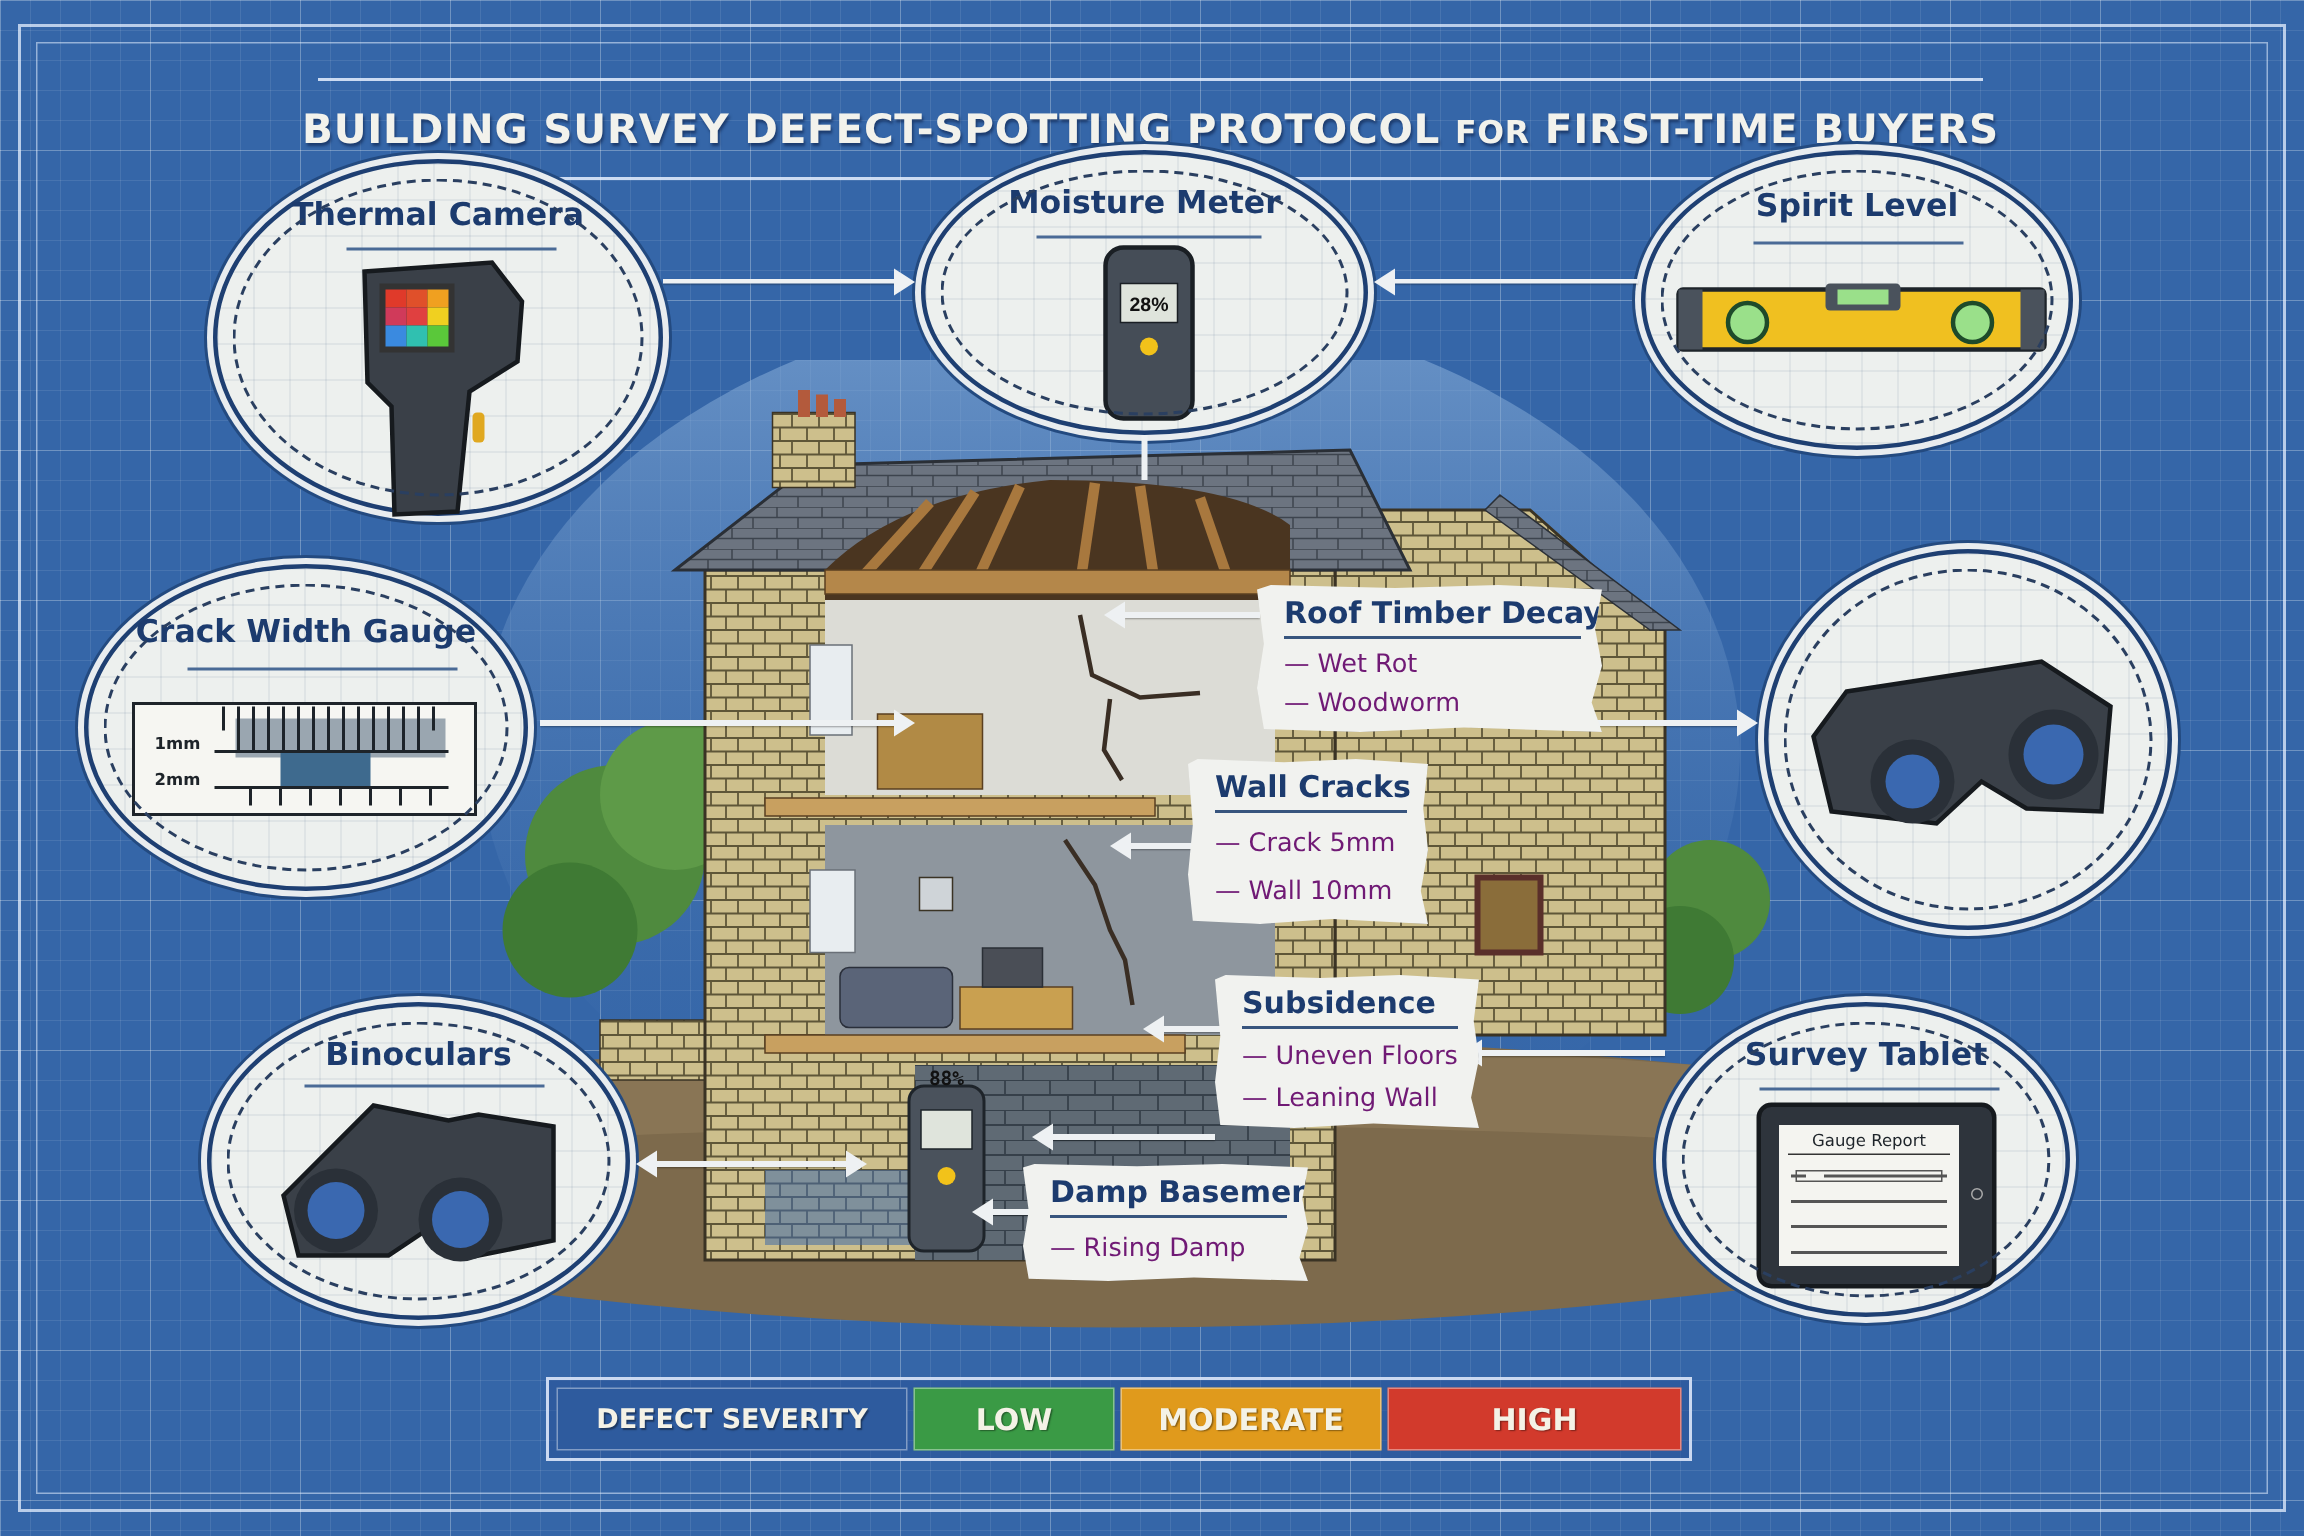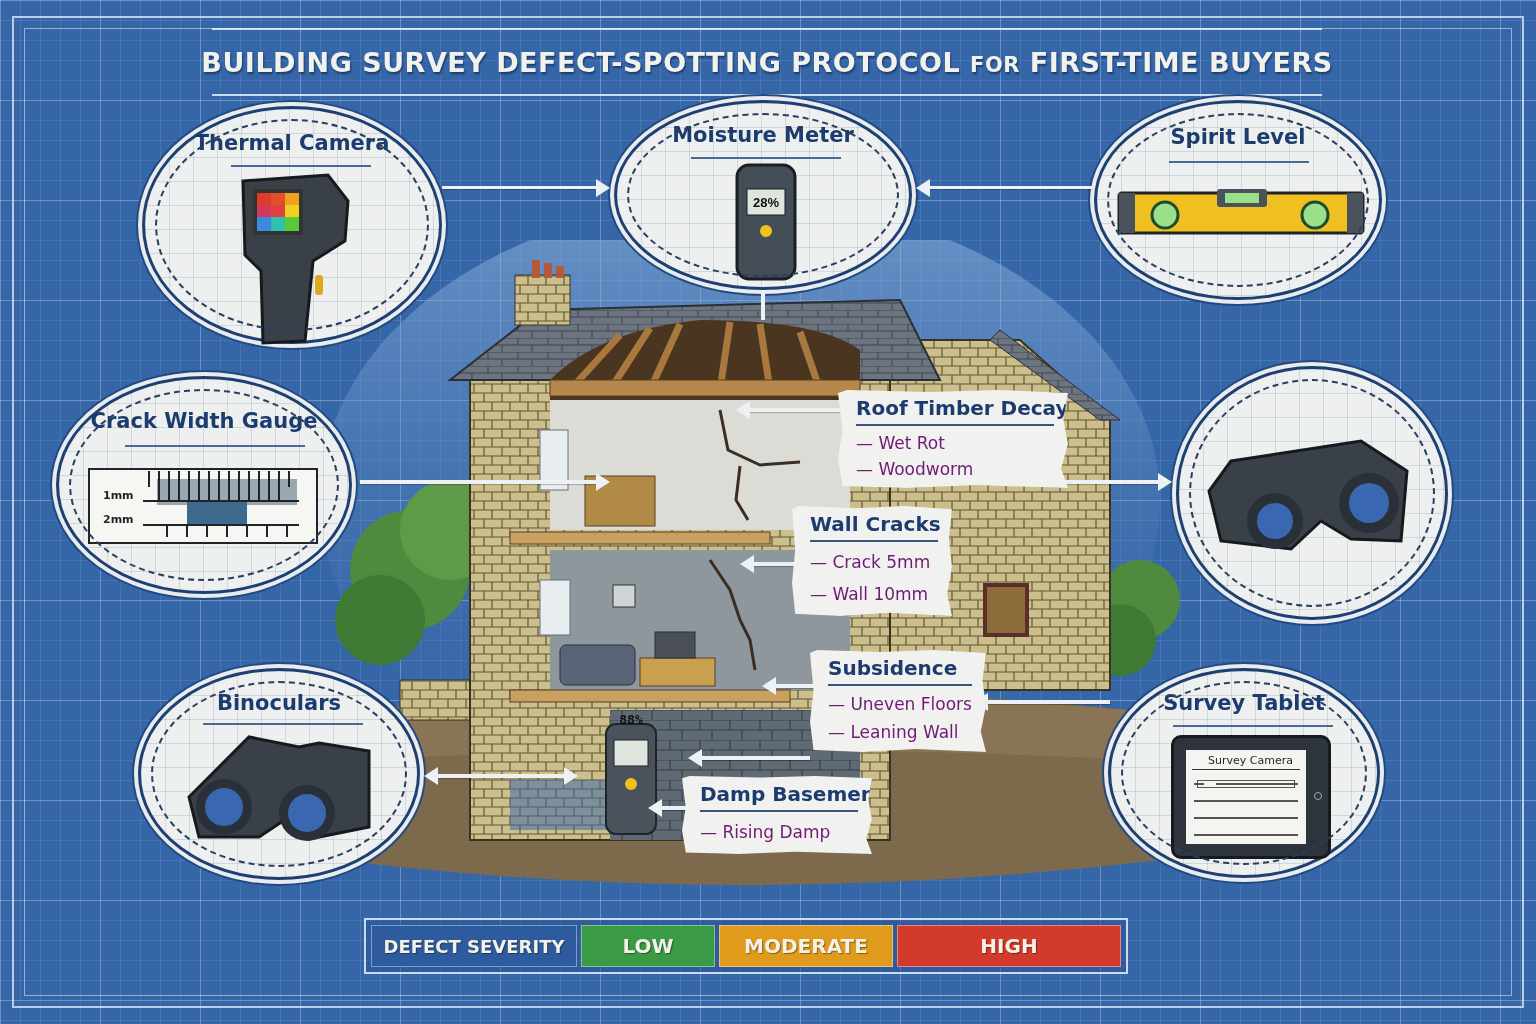--- a/index.html
+++ b/index.html
@@ -12,21 +12,21 @@
       linear-gradient(rgba(255,255,255,0.22) 1px, transparent 1px),
       linear-gradient(90deg, rgba(255,255,255,0.22) 1px, transparent 1px),
       linear-gradient(rgba(255,255,255,0.09) 1px, transparent 1px),
       linear-gradient(90deg, rgba(255,255,255,0.09) 1px, transparent 1px);
     background-size: 100px 100px, 100px 100px, 20px 20px, 20px 20px;
   }
   .frame-outer { position: absolute; left: 12px; top: 16px; right: 12px; bottom: 16px; border: 2px solid rgba(230,240,255,0.75); pointer-events: none; }
   .frame-inner { position: absolute; left: 24px; top: 28px; right: 24px; bottom: 28px; border: 1px solid rgba(230,240,255,0.55); pointer-events: none; }
 
   
-  .title-band { position: absolute; left: 212px; top: 28px; width: 1110px; height: 68px; border-top: 2px solid rgba(230,240,255,0.85); border-bottom: 2px solid rgba(230,240,255,0.85); display: flex; align-items: center; justify-content: center; }
+  .title-band { position: absolute; left: 212px; top: 52px; width: 1110px; height: 68px; border-top: 2px solid rgba(230,240,255,0.85); border-bottom: 2px solid rgba(230,240,255,0.85); display: flex; align-items: center; justify-content: center; }
   .title-text { font-family: "DejaVu Sans", sans-serif; font-weight: bold; color: #f2f2ec; font-size: 27px; letter-spacing: 0.5px; text-shadow: 1px 2px 2px rgba(10,30,70,0.6); white-space: nowrap; }
   .title-text .small { font-size: 21px; }
 
   
   .bubble { position: absolute; border-radius: 50%; background: #edf0ee;
     background-image:
       linear-gradient(rgba(60,90,130,0.16) 1px, transparent 1px),
       linear-gradient(90deg, rgba(60,90,130,0.16) 1px, transparent 1px);
     background-size: 24px 24px;
     border: 3px solid #1e3f72; box-shadow: 0 0 0 4px #e8ecef, 0 0 0 6px #234a80; }
@@ -43,21 +43,21 @@
 
   
   .arrow { position: absolute; height: 4px; background: #eef1f3; box-shadow: 0 1px 1px rgba(0,0,0,0.25); }
   .arrow.head-r::after { content: ""; position: absolute; right: -12px; top: -7px; border-left: 14px solid #eef1f3; border-top: 9px solid transparent; border-bottom: 9px solid transparent; }
   .arrow.head-l::before { content: ""; position: absolute; left: -12px; top: -7px; border-right: 14px solid #eef1f3; border-top: 9px solid transparent; border-bottom: 9px solid transparent; }
   .arrow-v { position: absolute; width: 4px; background: #eef1f3; }
 
   
   .legend { position: absolute; left: 364px; top: 918px; width: 764px; height: 56px; border: 2px solid rgba(230,240,255,0.85); display: flex; padding: 5px; gap: 4px; background: rgba(40,80,150,0.5); }
   .legend-cell { display: flex; align-items: center; justify-content: center; font-family: "DejaVu Sans", sans-serif; font-weight: bold; color: #f4f2e6; font-size: 20px; text-shadow: 1px 1px 1px rgba(0,0,0,0.4); border: 1px solid rgba(255,255,255,0.4); }
-  .legend-label { width: 206px; background: #2e5b9e; font-size: 18px; }
+  .legend-label { width: 234px; background: #2e5b9e; font-size: 18px; }
   .legend-low { width: 134px; }
   .legend-mod { width: 174px; }
   .legend-high { flex: 1; }
 
   
   .scene { position: absolute; left: 300px; top: 240px; width: 880px; height: 660px; }
 </style>
 </head>
 <body>
 
@@ -263,21 +263,21 @@
     <circle cx="128" cy="86" r="28" fill="#2a3038"></circle>
       <circle cx="128" cy="86" r="19" fill="#3a68b0"></circle>
   </svg>
 </div>
 
 <div class="bubble" style="left:1108px;top:668px;width:272px;height:210px;">
   <div class="bubble-title" style="top:20px;">Survey Tablet</div>
   <div class="bubble-rule" style="left:62px;top:54px;width:160px;"></div>
   <div style="position:absolute;left:60px;top:64px;width:160px;height:124px;background:#2e343c;border-radius:10px;border:3px solid #161a1e;">
     <div style="position:absolute;left:12px;top:12px;right:22px;bottom:12px;background:#f4f4f0;">
-      <div style="font-size:11px;color:#1e242a;padding:4px 0 2px 16px;border-bottom:1px solid #333;margin:0 6px;">Survey Camera</div>
+      <div style="font-size:11px;color:#1e242a;padding:4px 0 2px 16px;border-bottom:1px solid #333;margin:0 6px;">Gauge Report</div>
       <div style="padding:4px 8px;">
         <div style="height:14px;margin-top:3px;border-left:10px solid transparent;box-shadow:inset 12px 0 0 #f4f4f0;background:linear-gradient(#f4f4f0 6px,#555 6px,#555 8px,#f4f4f0 8px);outline:1px solid #555;outline-offset:-4px;"></div>
         <div style="height:14px;margin-top:3px;background:linear-gradient(#f4f4f0 6px,#555 6px,#555 8px,#f4f4f0 8px);"></div>
         <div style="height:14px;margin-top:3px;background:linear-gradient(#f4f4f0 6px,#555 6px,#555 8px,#f4f4f0 8px);"></div>
         <div style="height:14px;margin-top:3px;background:linear-gradient(#f4f4f0 6px,#555 6px,#555 8px,#f4f4f0 8px);"></div>
       </div>
     </div>
     <div style="position:absolute;right:6px;top:54px;width:8px;height:8px;border-radius:50%;border:1px solid #aaa;"></div>
   </div>
 </div>

